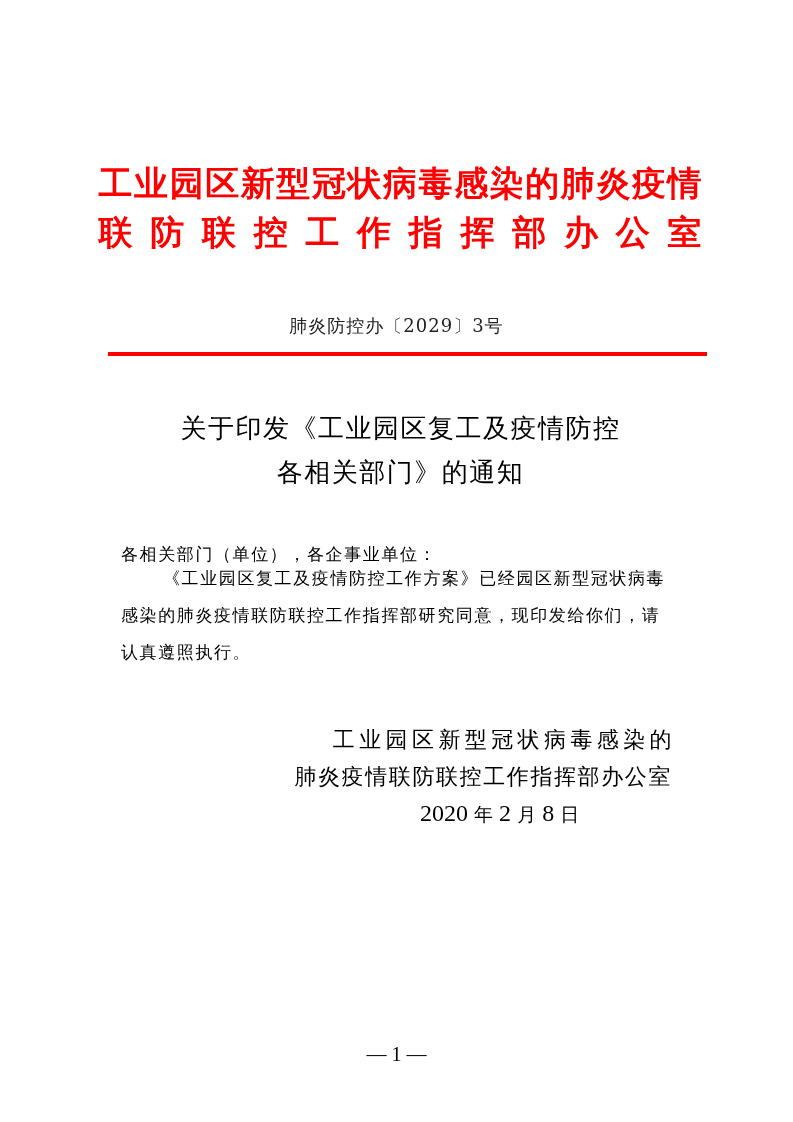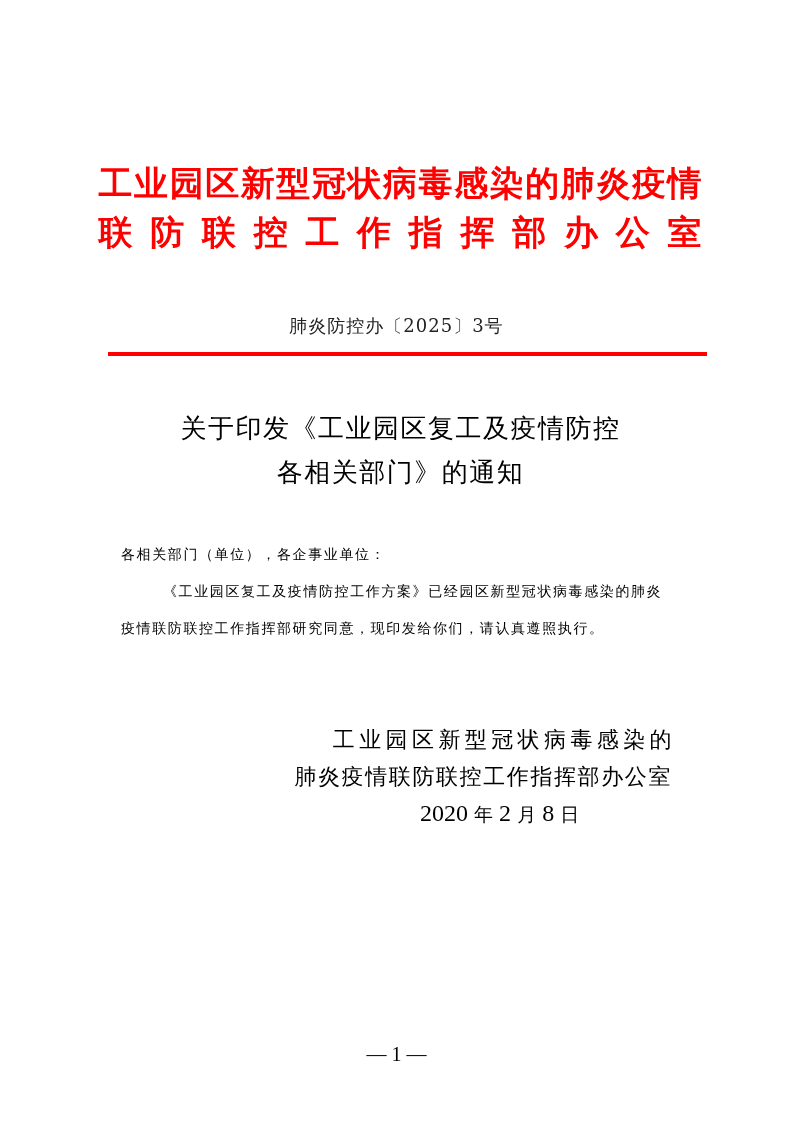--- a/index.html
+++ b/index.html
@@ -65,27 +65,27 @@
     letter-spacing: 1.5px;
     color: #000;
   }
   .subject1 { top: 411px; }
   .subject2 { top: 455px; }
 
   
   .body-text {
     left: 121px;
     width: 556px;
-    font-size: 14px;
+    font-size: 17px;
     line-height: 37px;
     letter-spacing: 1.6px;
     white-space: normal;
   }
   .salute { top: 536px; }
-  .para { top: 573px; text-indent: 42px; }
+  .para { top: 560px; text-indent: 42px; }
 
   
   .sig {
     font-size: 22px;
     line-height: 37px;
     right: 121px;
     text-align: left;
   }
   .sig1 { top: 721px; letter-spacing: 4.4px; right: 117px; }
   .sig2 { top: 758px; letter-spacing: 1.6px; }
@@ -139,21 +139,21 @@
     <span>工</span>
     <span>作</span>
     <span>指</span>
     <span>挥</span>
     <span>部</span>
     <span>办</span>
     <span>公</span>
     <span>室</span>
   </div>
 
-<div class="abs docno">肺炎防控办〔2025〕3号</div>
+<div class="abs docno">肺炎防控办〔2029〕3号</div>
 
 <div class="abs rule"></div>
 
 <div class="abs subject subject1">关于印发《工业园区复工及疫情防控</div>
 <div class="abs subject subject2">各相关部门》的通知</div>
 
 <div class="abs body-text salute">各相关部门（单位），各企事业单位：</div>
 <div class="abs body-text para">《工业园区复工及疫情防控工作方案》已经园区新型冠状病毒感染的肺炎疫情联防联控工作指挥部研究同意，现印发给你们，请认真遵照执行。</div>
 
 <div class="abs sig sig1">工业园区新型冠状病毒感染的</div>

